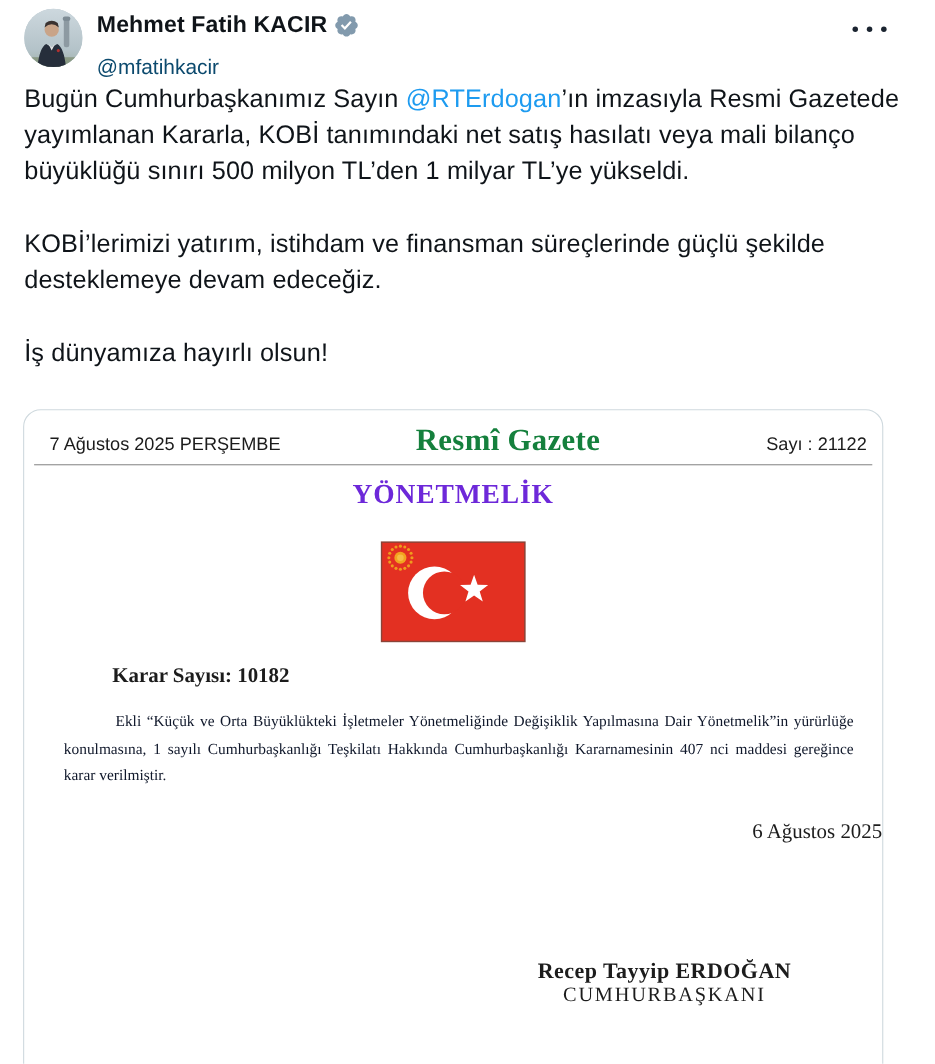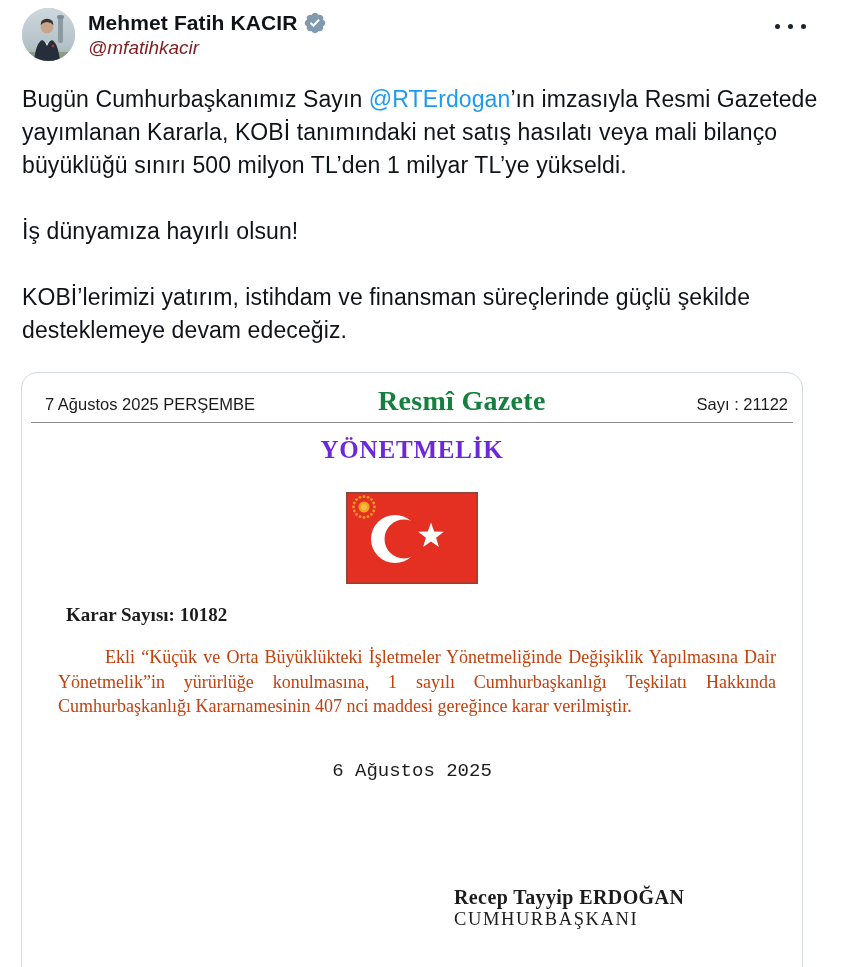--- a/index.html
+++ b/index.html
@@ -9,45 +9,45 @@
   .page { position: relative; width: 850px; height: 743px; background: #fff; }
 
   
   .tweet-header { position: relative; padding: 8px 22px 0 22px; display: flex; align-items: flex-start; }
   .avatar { width: 53px; height: 53px; border-radius: 50%; overflow: hidden; flex: 0 0 auto; cursor: pointer; background: #b9c7ce; }
   .avatar svg { display: block; }
   .author-block { margin-left: 13px; padding-top: 3px; }
   .name-row { display: flex; align-items: center; gap: 6px; }
   .author-name { font-size: 21px; font-weight: bold; color: #0f1419; letter-spacing: 0.1px; cursor: pointer; }
   .verified { display: inline-flex; width: 24px; height: 24px; }
-  .handle { font-size: 19px; color: #7f1d1d; margin-top: 2px; cursor: pointer; font-style: italic; }
+  .handle { font-size: 19px; color: #0c4a6e; margin-top: 16px; cursor: pointer; }
   .more { position: absolute; right: 40px; top: 20px; display: flex; gap: 8px; padding: 4px; cursor: pointer; }
   .more i { width: 5px; height: 5px; border-radius: 50%; background: #1b2430; display: block; }
 
   
-  .tweet-body { padding: 0 24px 0 22px; margin-top: 22px; }
+  .tweet-body { padding: 0 24px 0 22px; }
   .tweet-body p { font-size: 23px; line-height: 33px; color: #0f1419; margin: 33px 0; letter-spacing: 0.1px; }
   .tweet-body p:first-child { margin-top: 0; }
   .mention { color: #1d9bf0; text-decoration: none; cursor: pointer; }
 
   
   .doc-card { position: absolute; left: 21px; top: 372px; width: 782px; height: 640px;
               border: 1px solid #cfd9de; border-radius: 16px; background: #fff; overflow: hidden;
               font-family: "Liberation Serif", serif; color: #1c1c1c; cursor: pointer; }
   .doc-header { display: flex; align-items: baseline; justify-content: space-between; padding: 12px 14px 0 23px; text-align: center; }
   .doc-date, .doc-issue { font-family: "Liberation Sans", sans-serif; font-size: 16.5px; color: #1b1b1b; white-space: nowrap; }
   .doc-masthead { font-size: 28px; font-weight: bold; color: #15803d; letter-spacing: 0.3px; transform: translateX(-14px); }
   .doc-rule { border-top: 1.6px solid #8d8d8d; margin: 5px 9px 0 9px; }
   .doc-section-title { text-align: center; font-size: 25px; font-weight: bold; letter-spacing: 0.8px; color: #6d28d9; margin-top: 13px; }
   .flag-wrap { display: flex; justify-content: center; margin-top: 28px; }
-  .doc-decision-no { font-size: 19px; font-weight: bold; margin: 20px 0 0 44px; }
-  .doc-para { font-size: 18px; line-height: 24.5px; text-align: justify; text-indent: 47px;
-              padding: 0 26px 0 36px; margin-top: 19px; color: #c2410c; }
-  .doc-decision-date { text-align: center; font-size: 19px; margin-top: 41px; font-family: Liberation Mono, monospace; }
-  .signature { width: 300px; margin: 104px 48px 0 auto; text-align: left; }
+  .doc-decision-no { font-size: 19px; font-weight: bold; margin: 20px 0 0 80px; }
+  .doc-para { font-size: 14px; line-height: 24.5px; text-align: justify; text-indent: 47px;
+              padding: 0 26px 0 36px; margin-top: 19px; color: #0f172a; }
+  .doc-decision-date { text-align: right; font-size: 19px; margin-top: 27px; }
+  .signature { width: 300px; margin: 104px 48px 0 auto; text-align: center; }
   .sig-name { font-size: 20px; font-weight: bold; letter-spacing: 0.4px; }
   .sig-title { font-size: 18.5px; letter-spacing: 1.6px; }
 </style>
 </head>
 <body>
 
 <div class="page">
 
   <div class="tweet-header">
     <div class="avatar">
@@ -83,22 +83,22 @@
     </div>
     <div class="more" title="More">
       <i></i>
         <i></i>
         <i></i>
     </div>
   </div>
 
   <div class="tweet-body">
     <p><span>Bugün Cumhurbaşkanımız Sayın </span><a href="#" class="mention">@RTErdogan</a><span>’ın imzasıyla Resmi Gazetede yayımlanan Kararla, KOBİ tanımındaki net satış hasılatı veya mali bilanço büyüklüğü sınırı 500 milyon TL’den 1 milyar TL’ye yükseldi.</span></p>
+    <p>KOBİ’lerimizi yatırım, istihdam ve finansman süreçlerinde güçlü şekilde desteklemeye devam edeceğiz.</p>
     <p>İş dünyamıza hayırlı olsun!</p>
-    <p>KOBİ’lerimizi yatırım, istihdam ve finansman süreçlerinde güçlü şekilde desteklemeye devam edeceğiz.</p>
   </div>
 
   <div class="doc-card">
     <div class="doc-header">
       <span class="doc-date">7 Ağustos 2025 PERŞEMBE</span>
       <span class="doc-masthead">Resmî Gazete</span>
       <span class="doc-issue">Sayı : 21122</span>
     </div>
     <div class="doc-rule"></div>
     <div class="doc-section-title">YÖNETMELİK</div>

